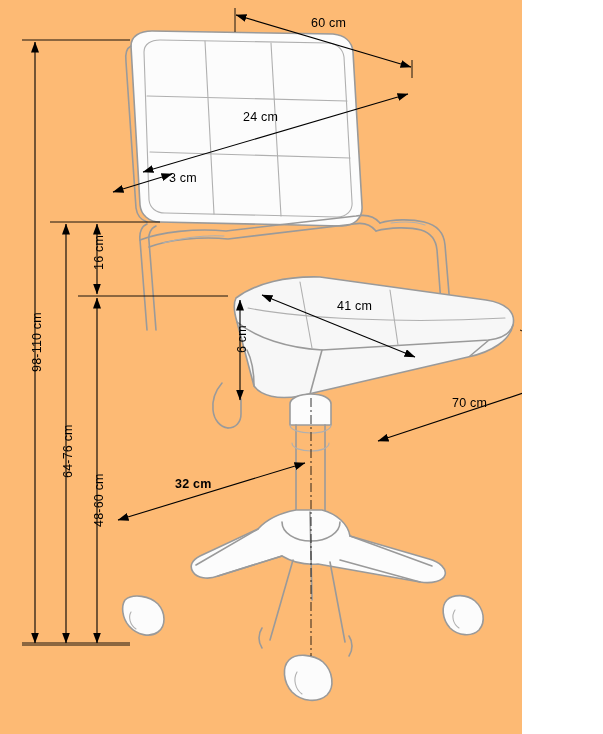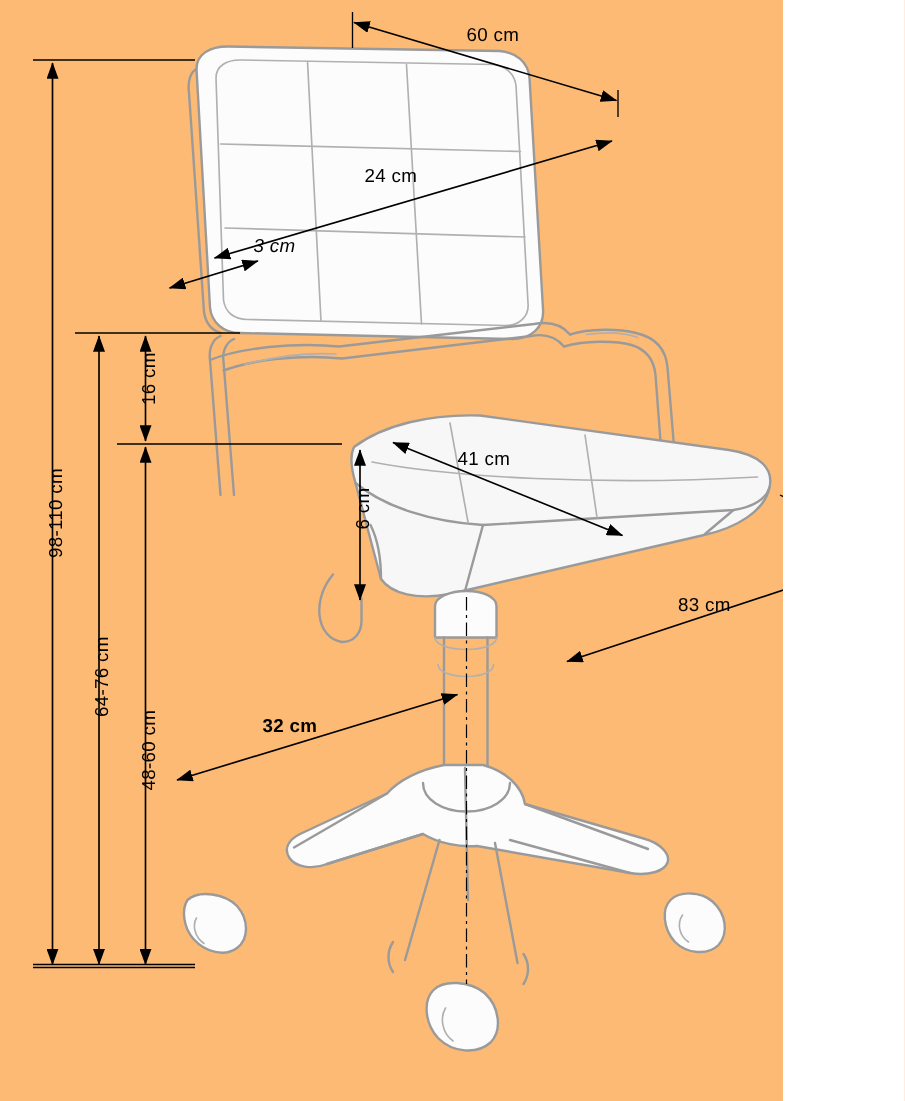--- a/index.html
+++ b/index.html
@@ -213,29 +213,29 @@
 
       <path class="dim-line" marker-start="url(#arrow-start)" marker-end="url(#arrow-end)" d="M97,298 L97,643"></path>
       <path class="ext-line" d="M22,643 L130,643"></path>
     </g>
   </svg>
 
   <div class="dim-label" style="left:311px; top:16px;">60 cm</div>
 
   <div class="dim-label" style="left:243px; top:110px;">24 cm</div>
 
-  <div class="dim-label" style="left:169px; top:157px;font-style:italic;">3 cm</div>
+  <div class="dim-label" style="left:169px; top:171px;">3 cm</div>
 
   <div class="dim-label vertical" style="left:92px; top:270px;">16 cm</div>
 
   <div class="dim-label vertical" style="left:235px; top:353px;">6 cm</div>
 
-  <div class="dim-label" style="left:305px; top:299px;">41 cm</div>
-
-  <div class="dim-label" style="left:452px; top:396px;">83 cm</div>
+  <div class="dim-label" style="left:305px; top:299px;padding-left:32px;">41 cm</div>
+
+  <div class="dim-label" style="left:452px; top:396px;">70 cm</div>
 
   <div class="dim-label" style="left:175px; top:477px;font-weight:bold;">32 cm</div>
 
   <div class="dim-label vertical" style="left:30px; top:372px;">98-110 cm</div>
 
   <div class="dim-label vertical" style="left:61px; top:478px;">64-76 cm</div>
 
   <div class="dim-label vertical" style="left:92px; top:527px;">48-60 cm</div>
 
 </div>

